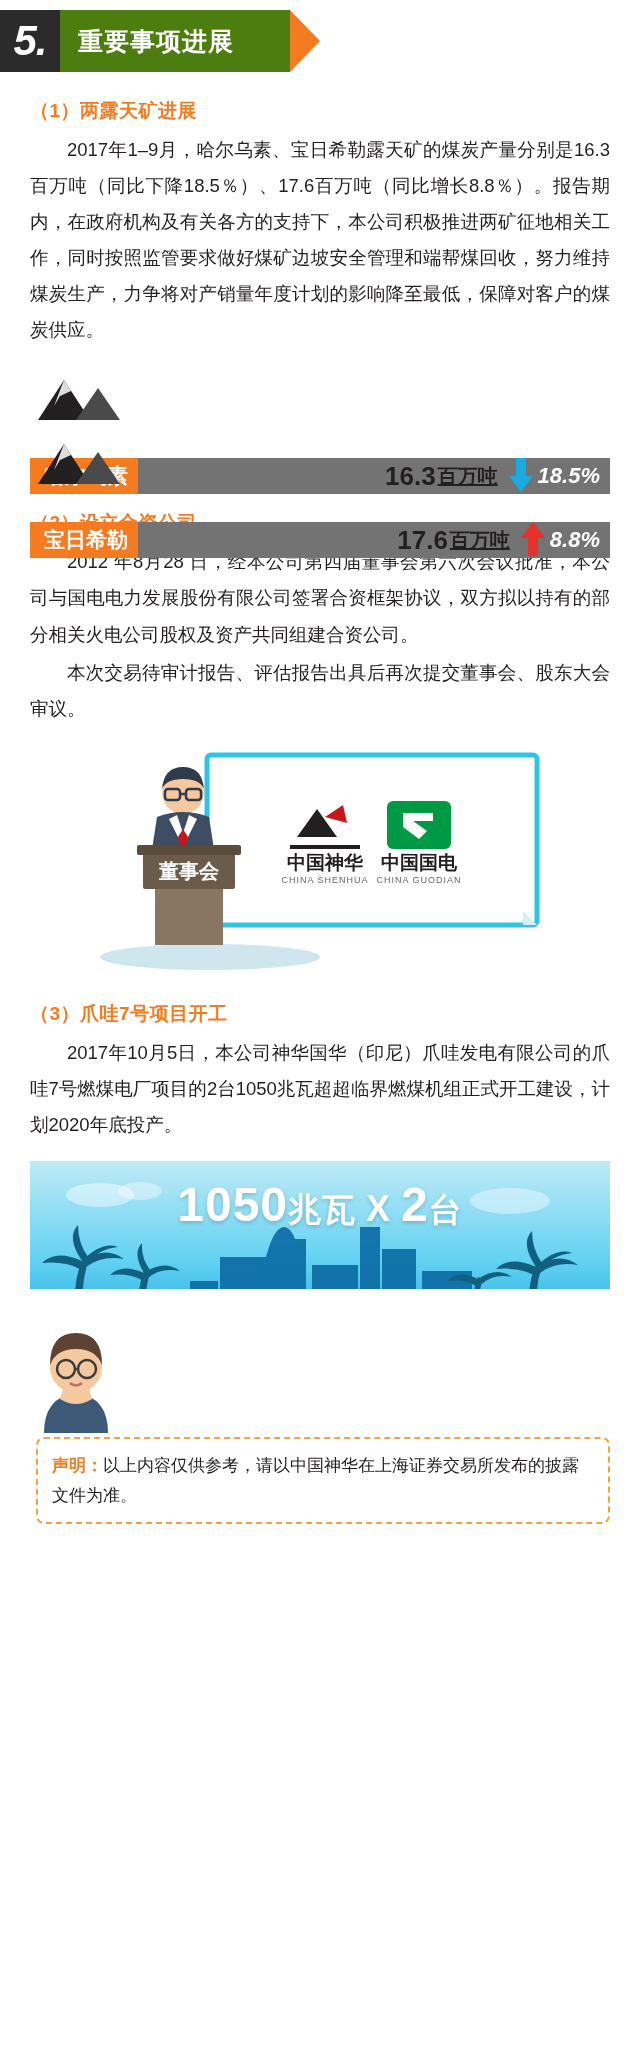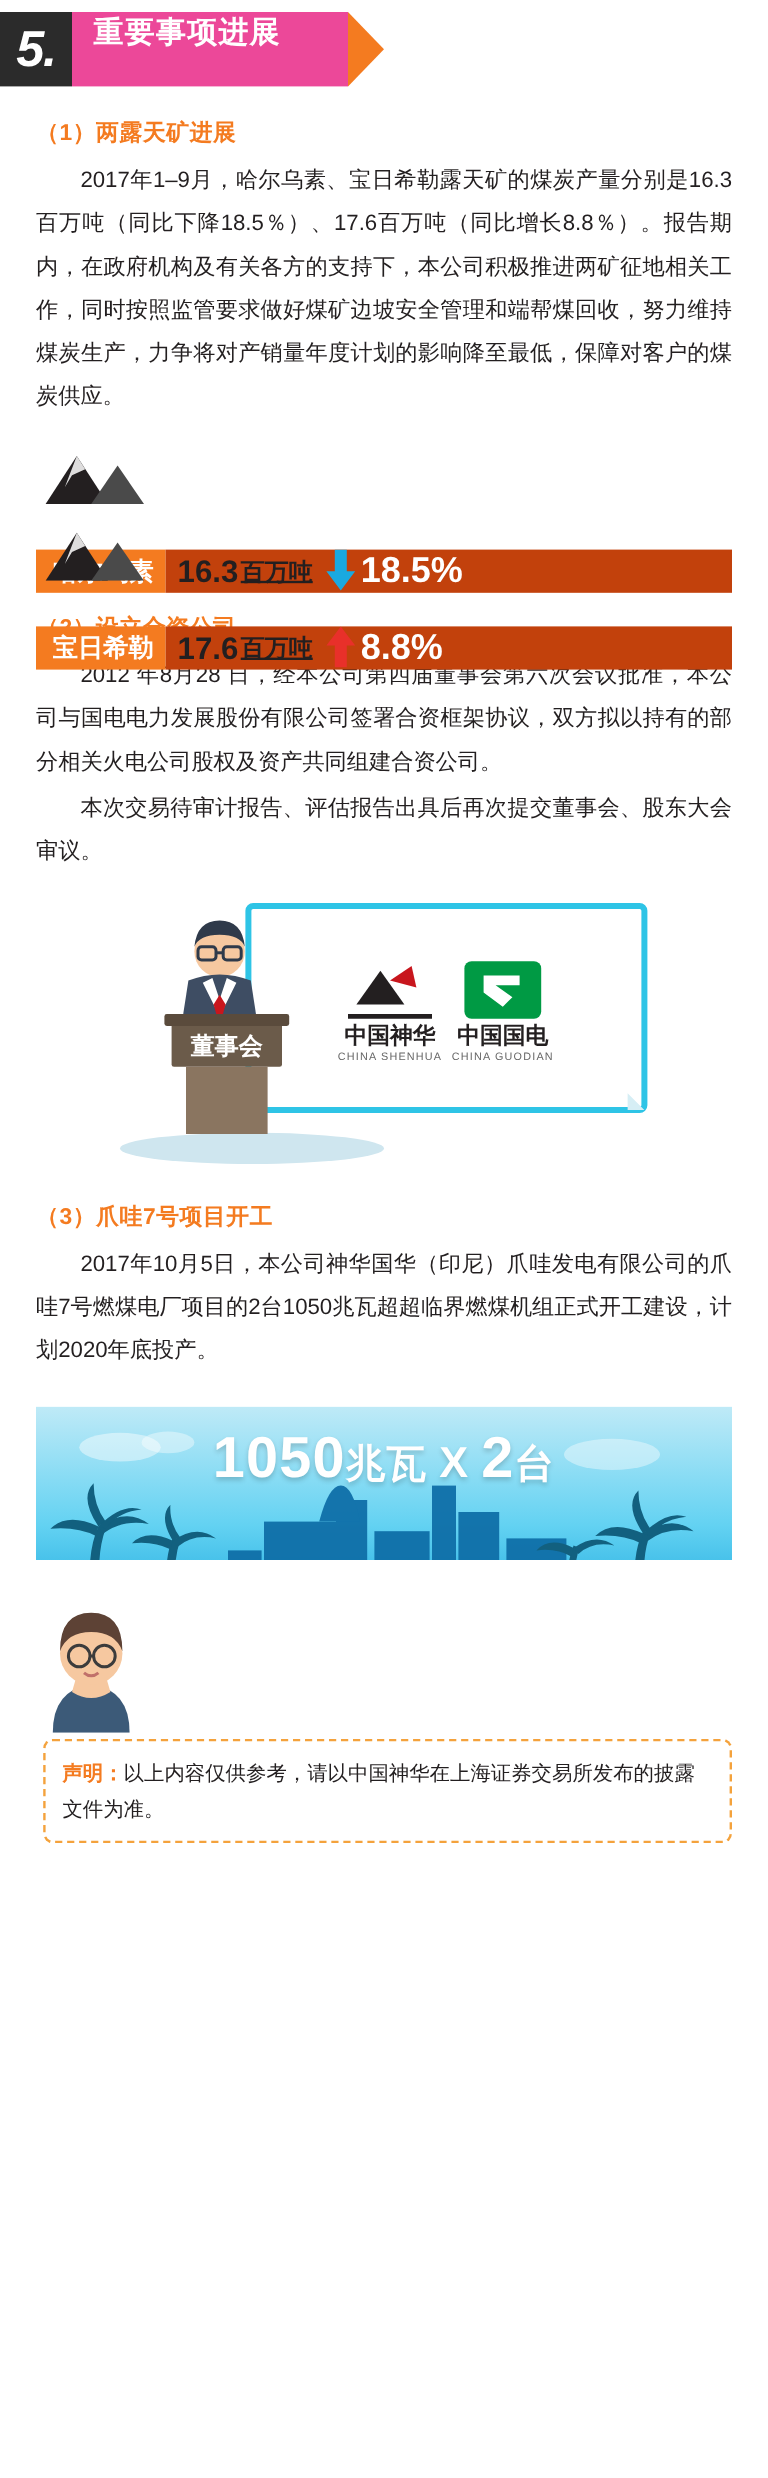--- a/index.html
+++ b/index.html
@@ -35,23 +35,24 @@
   }
   .sh-num {
     color: #ffffff;
     font-size: 42px;
     font-weight: bold;
     font-style: italic;
     line-height: 1;
     letter-spacing: -1px;
   }
   .sh-orange {
-    background: #ec4899;
+    background: #4d7c0f;
     flex: 0 0 230px;
     display: flex;
+    align-items: center;
     position: relative;
     z-index: 2;
   }
   .sh-orange:after {
     content: "";
     position: absolute;
     right: -30px;
     top: 0;
     width: 0; height: 0;
     border-top: 31px solid transparent;
@@ -125,62 +126,63 @@
     height: 100%;
     display: flex;
     align-items: center;
     padding: 0 10px 0 14px;
     color: #ffffff;
     font-size: 21px;
     font-weight: bold;
     white-space: nowrap;
   }
   .bar-seg-b {
-    background: #c2410c;
+    background: #737373;
     height: 100%;
     display: flex;
     align-items: center;
     padding: 0 10px;
     color: #231f20;
     font-size: 21px;
     font-weight: bold;
     white-space: nowrap;
     flex: 1;
-    justify-content: flex-start;
+    justify-content: flex-end;
   }
   .bar-val {
     font-size: 26px;
     font-weight: bold;
     margin-right: 2px;
   }
   .bar-unit { font-size: 20px; font-weight: bold; text-decoration: underline; }
   .arrow-wrap {
     display: inline-flex;
     align-items: center;
     margin: 0 4px 0 10px;
   }
   .pct {
-    font-size: 30px;
-    font-weight: bold;
+    font-size: 22px;
+    font-weight: bold;
+    font-style: italic;
   }
   .pct-down { color: #ffffff; }
   .pct-up { color: #ffffff; }
 
   
   .illus-board {
     position: relative;
     height: 230px;
     margin: 18px 0 0 0;
   }
   .illus-board svg { display: block; margin: 0 auto; }
 
   
   .plant-banner {
     position: relative;
-    margin: 29px 0 0 0;
+    margin: 18px 0 0 0;
     height: 128px;
     overflow: hidden;
   }
   .plant-banner svg { display: block; }
   .plant-text {
     position: absolute;
     top: 16px;
     left: 0; right: 0;
     text-align: center;
     color: #ffffff;

